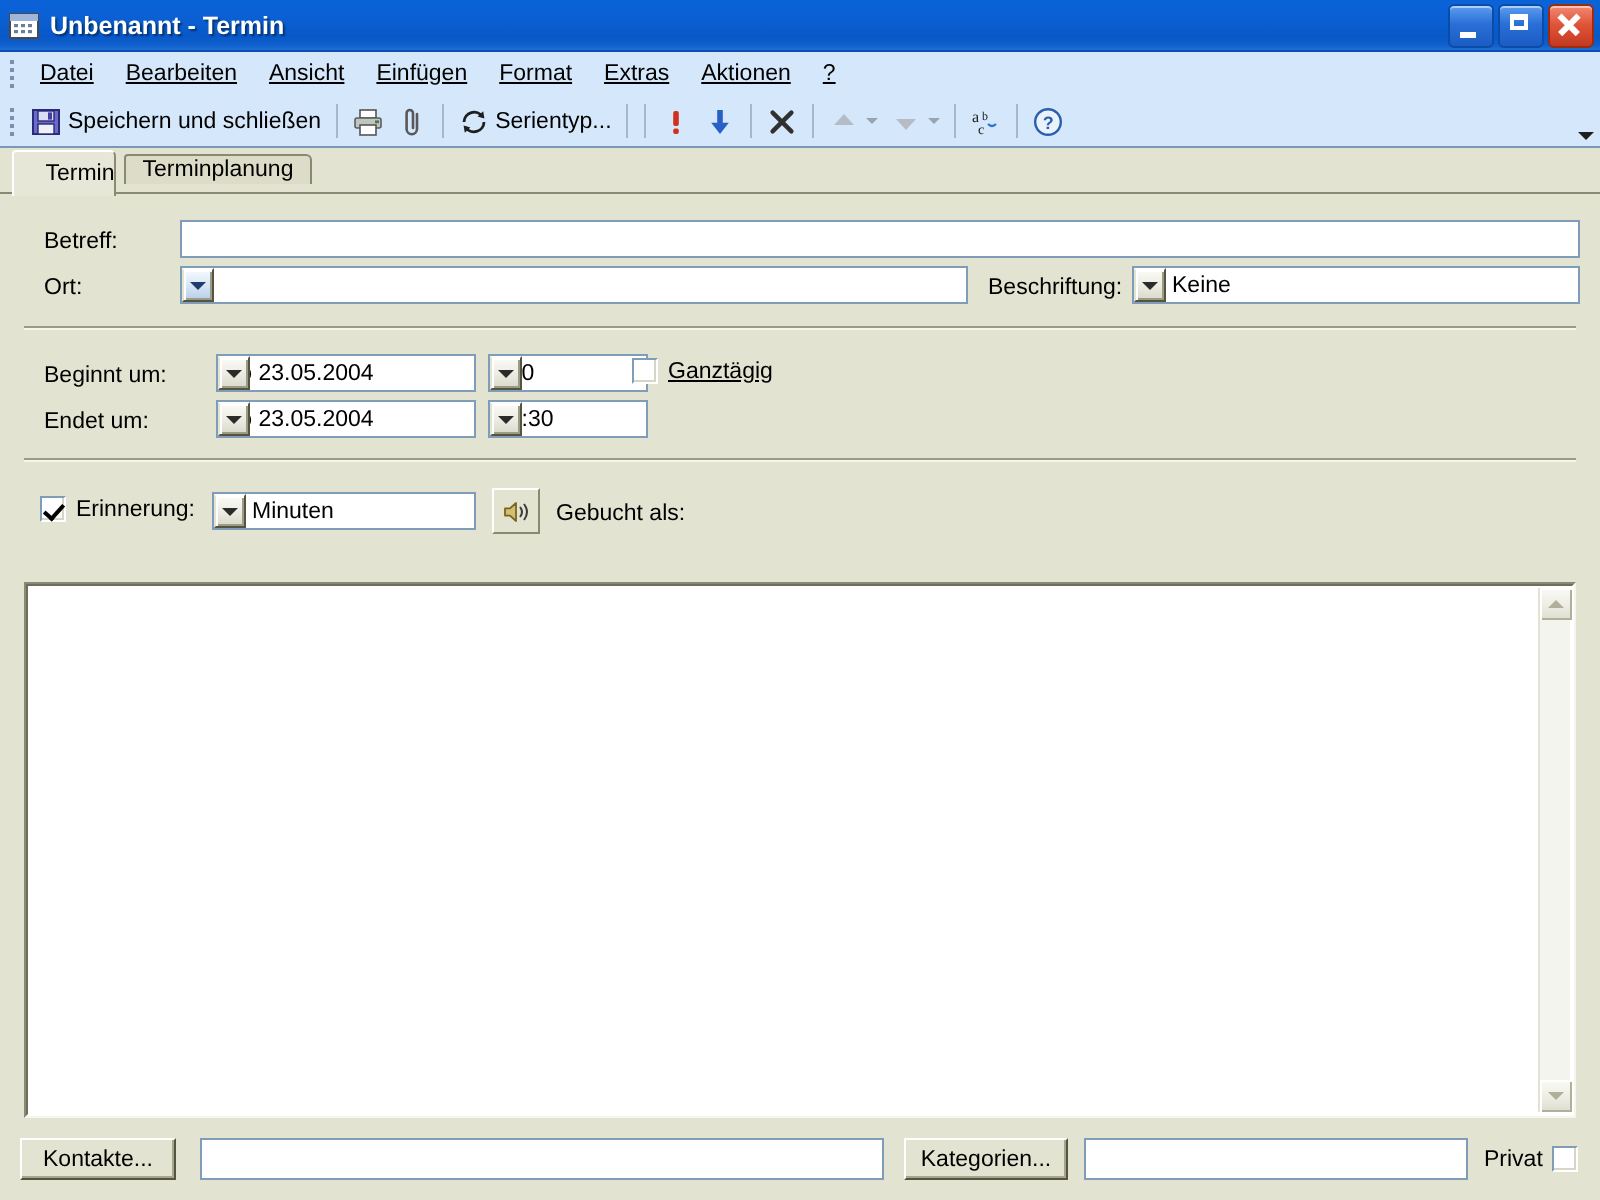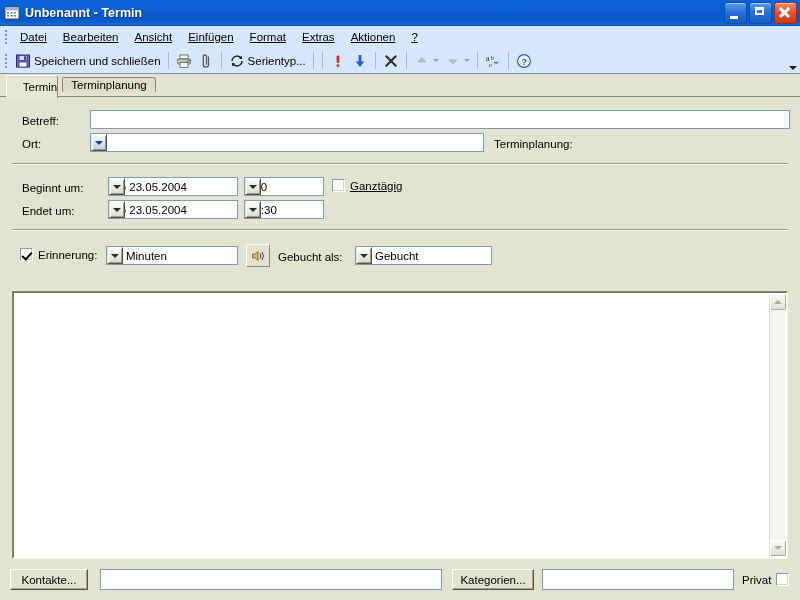--- a/index.html
+++ b/index.html
@@ -504,38 +504,45 @@
     </div>
 
     <div class="row-label" style="left:22px; top:41px;">Ort:</div>
     <div class="combo xpblue" style="left:90px; top:36px; width:394px; height:19px;">
       <span class="val"></span>
       <span class="btn">
         <span class="ar"></span>
       </span>
     </div>
 
-    <div class="row-label" style="left:494px; top:41px;">Terminplanung:</div>
+    <div class="row-label" style="left:494px; top:41px;">Beschriftung:</div>
+    <div class="combo" style="left:566px; top:36px; width:224px; height:19px;">
+      <span class="swatch" style="background:#FFFFFF"></span>
+      <span class="val" style="padding-left:0">Keine</span>
+      <span class="btn">
+        <span class="ar"></span>
+      </span>
+    </div>
 
     <div class="sep" style="top:66px;"></div>
 
     <div class="row-label" style="left:22px; top:85px;">Beginnt um:</div>
     <div class="combo" style="left:108px; top:80px; width:130px; height:19px;">
       <span class="val">So 23.05.2004</span>
       <span class="btn">
         <span class="ar"></span>
       </span>
     </div>
     <div class="combo" style="left:244px; top:80px; width:80px; height:19px;">
       <span class="val">830</span>
       <span class="btn">
         <span class="ar"></span>
       </span>
     </div>
-    <div class="chk" style="left:332px; top:82px;text-decoration:underline;">
+    <div class="chk" style="left:316px; top:82px;text-decoration:underline;">
       <span class="box"></span>
       <span class="lbl">Ganztägig</span>
     </div>
 
     <div class="row-label" style="left:22px; top:108px;">Endet um:</div>
     <div class="combo" style="left:108px; top:103px; width:130px; height:19px;">
       <span class="val">So 23.05.2004</span>
       <span class="btn">
         <span class="ar"></span>
       </span>
@@ -563,27 +570,20 @@
       <span class="ico">
         <svg width="16" height="16" viewBox="0 0 16 16">
           <path d="M2.5 6.2 L5 6.2 L8 3.5 L8 12.5 L5 9.8 L2.5 9.8 Z" fill="#D6BE70" stroke="#7A6420" stroke-width="0.9" stroke-linejoin="round"></path>
           <path d="M10 5.5 q2 2.5 0 5" fill="none" stroke="#3A3A3A" stroke-width="1"></path>
           <path d="M12 4 q3 4 0 8" fill="none" stroke="#3A3A3A" stroke-width="1"></path>
         </svg>
       </span>
     </div>
 
     <div class="row-label" style="left:278px; top:154px;">Gebucht als:</div>
-    <div class="combo" style="left:355px; top:149px; width:137px; height:19px;">
-      <span class="swatch" style="background:#1515CC"></span>
-      <span class="val" style="padding-left:0">Gebucht</span>
-      <span class="btn">
-        <span class="ar"></span>
-      </span>
-    </div>
   </div>
 
   <div class="notes-wrap">
     <div class="notes-inner">
       <div class="notes-text"></div>
       <div class="vscroll">
         <div class="sbtn up">
           <span class="ar"></span>
         </div>
         <div class="sbtn down">

